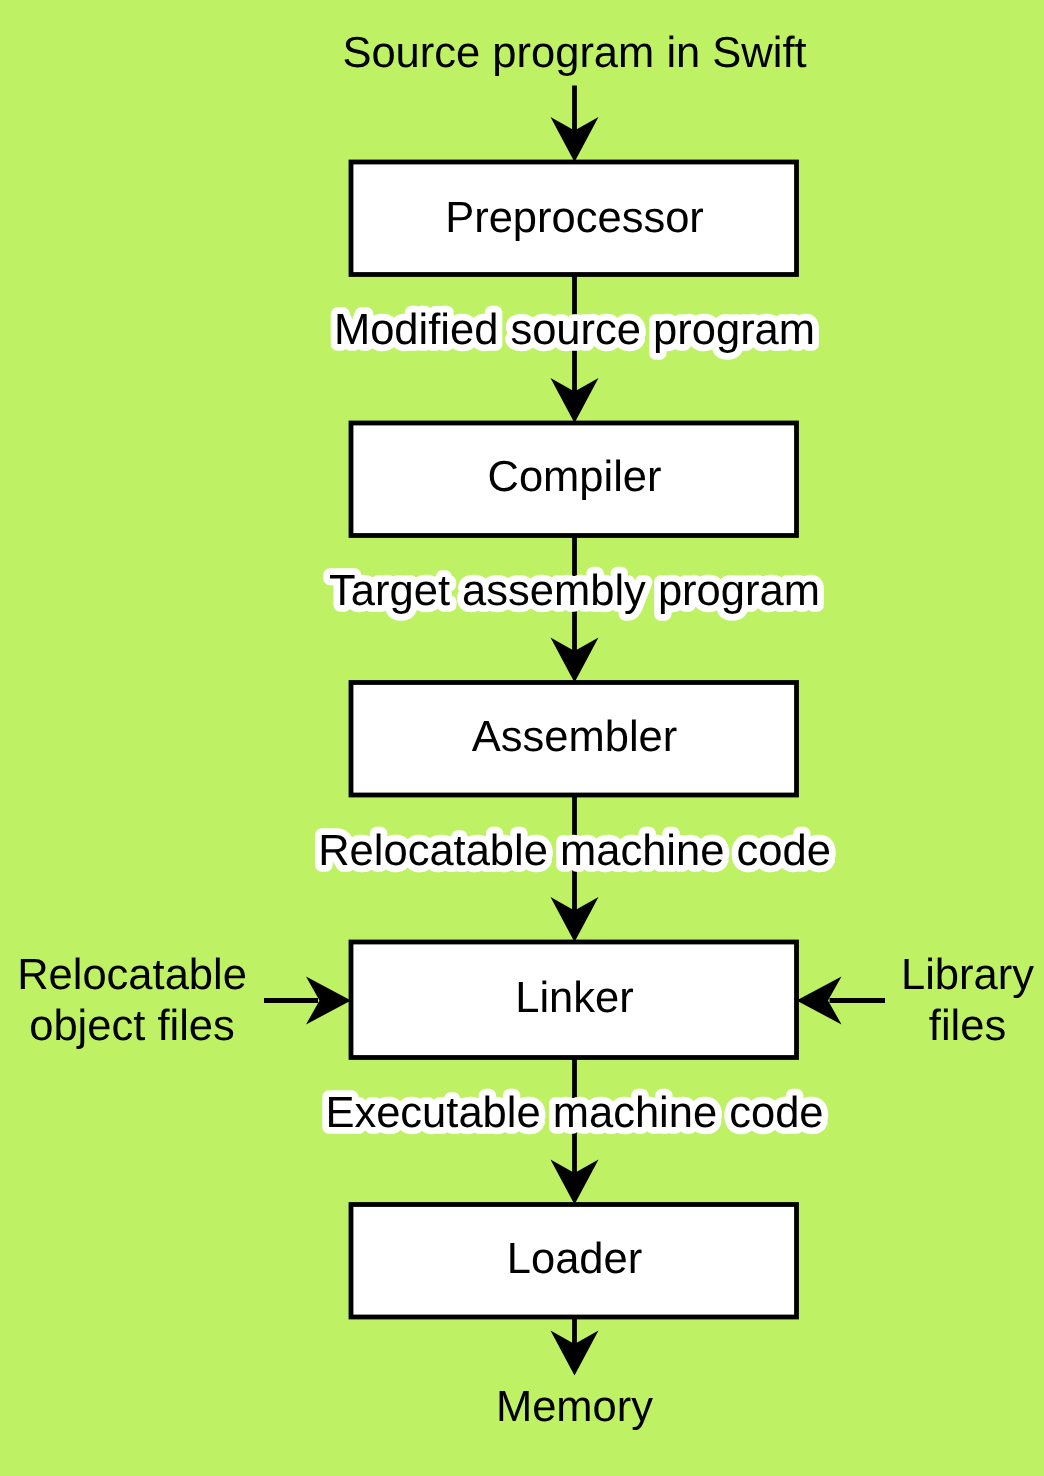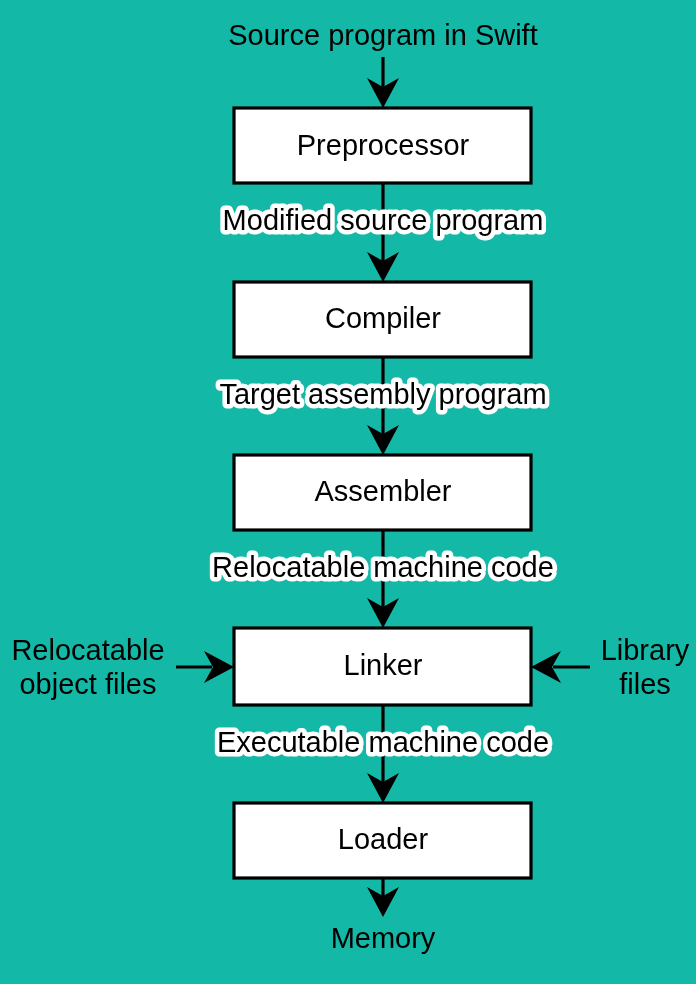--- a/index.html
+++ b/index.html
@@ -10,21 +10,21 @@
   body {
     width: 696px;
     height: 984px;
     overflow: hidden;
     font-family: "Liberation Sans", sans-serif;
   }
   #diagram-root {
     position: relative;
     width: 696px;
     height: 984px;
-    background: #14b8a6;
+    background: #bef264;
   }
   #diagram-svg {
     position: absolute;
     top: 0;
     left: 0;
     width: 696px;
     height: 984px;
     display: block;
   }
   .box-rect {

